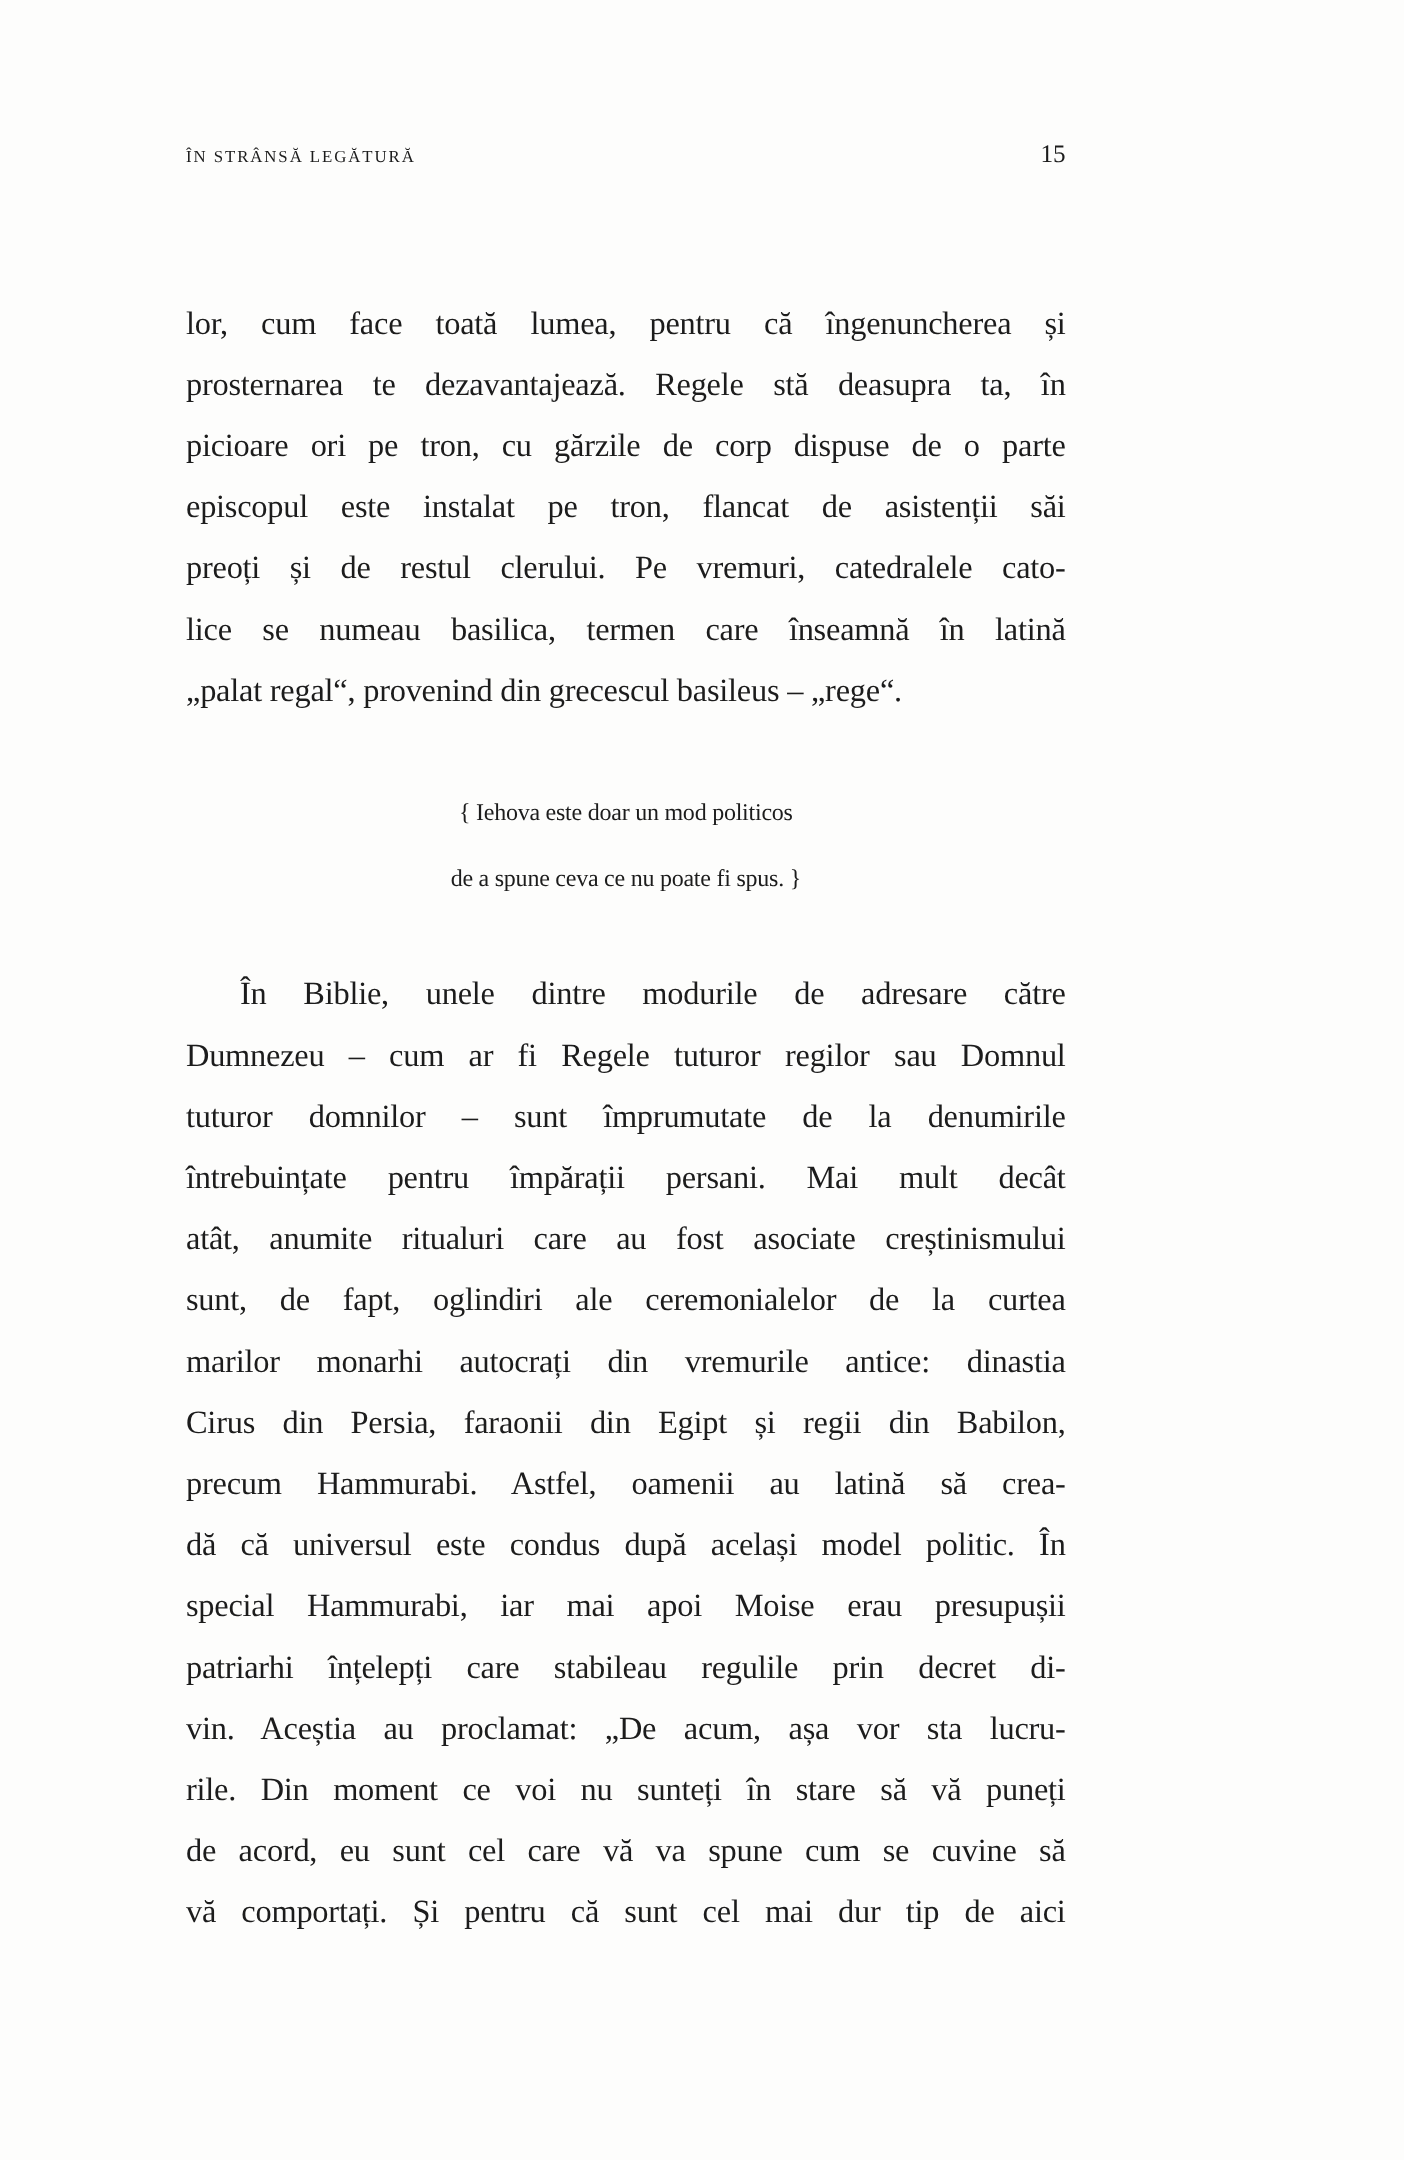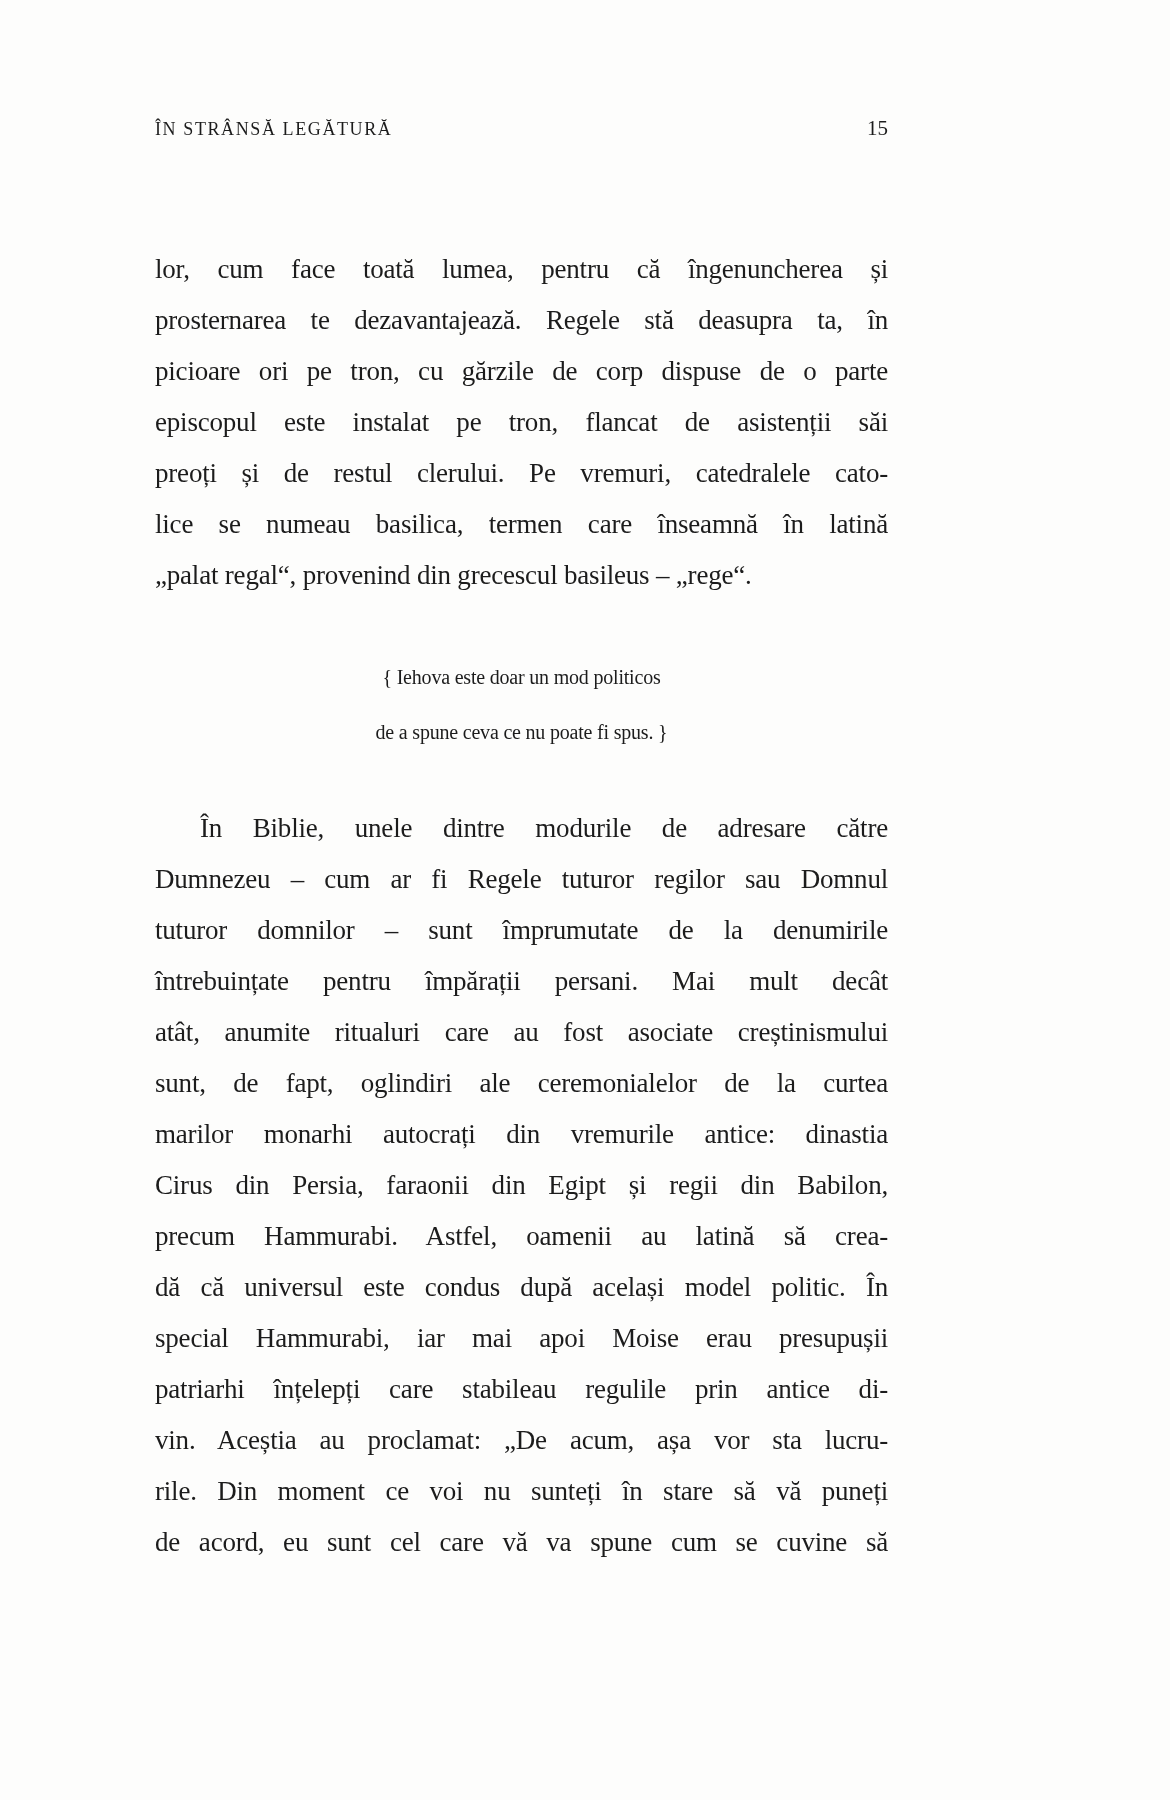--- a/index.html
+++ b/index.html
@@ -21,21 +21,21 @@
   .running-head{
     position:absolute;
     left:155px;
     top:116px;
     width:733px;
     display:flex;
     justify-content:space-between;
     align-items:baseline;
   }
   .head-title{
-    font-size:18px;
+    font-size:14px;
     letter-spacing:1.6px;
     font-variant-numeric:normal;
   }
   .folio{
     font-size:21px;
   }
   .text-block{
     position:absolute;
     left:155px;
     top:244px;
@@ -100,19 +100,20 @@
         <div class="line"><span>Dumnezeu – cum ar fi Regele tuturor regilor sau Domnul</span></div>
         <div class="line"><span>tuturor domnilor – sunt împrumutate de la denumirile</span></div>
         <div class="line"><span>întrebuințate pentru împărații persani. Mai mult decât</span></div>
         <div class="line"><span>atât, anumite ritualuri care au fost asociate creștinismului</span></div>
         <div class="line"><span>sunt, de fapt, oglindiri ale ceremonialelor de la curtea</span></div>
         <div class="line"><span>marilor monarhi autocrați din vremurile antice: dinastia</span></div>
         <div class="line"><span>Cirus din Persia, faraonii din Egipt și regii din Babilon,</span></div>
         <div class="line"><span>precum Hammurabi. Astfel, oamenii au latină să crea-</span></div>
         <div class="line"><span>dă că universul este condus după același model politic. În</span></div>
         <div class="line"><span>special Hammurabi, iar mai apoi Moise erau presupușii</span></div>
-        <div class="line"><span>patriarhi înțelepți care stabileau regulile prin antice di-</span></div>
+        <div class="line"><span>patriarhi înțelepți care stabileau regulile prin decret di-</span></div>
         <div class="line"><span>vin. Aceștia au proclamat: „De acum, așa vor sta lucru-</span></div>
         <div class="line"><span>rile. Din moment ce voi nu sunteți în stare să vă puneți</span></div>
         <div class="line"><span>de acord, eu sunt cel care vă va spune cum se cuvine să</span></div>
+        <div class="line"><span>vă comportați. Și pentru că sunt cel mai dur tip de aici</span></div>
       </section>
   </main>
 </div>
 
 </body></html>

